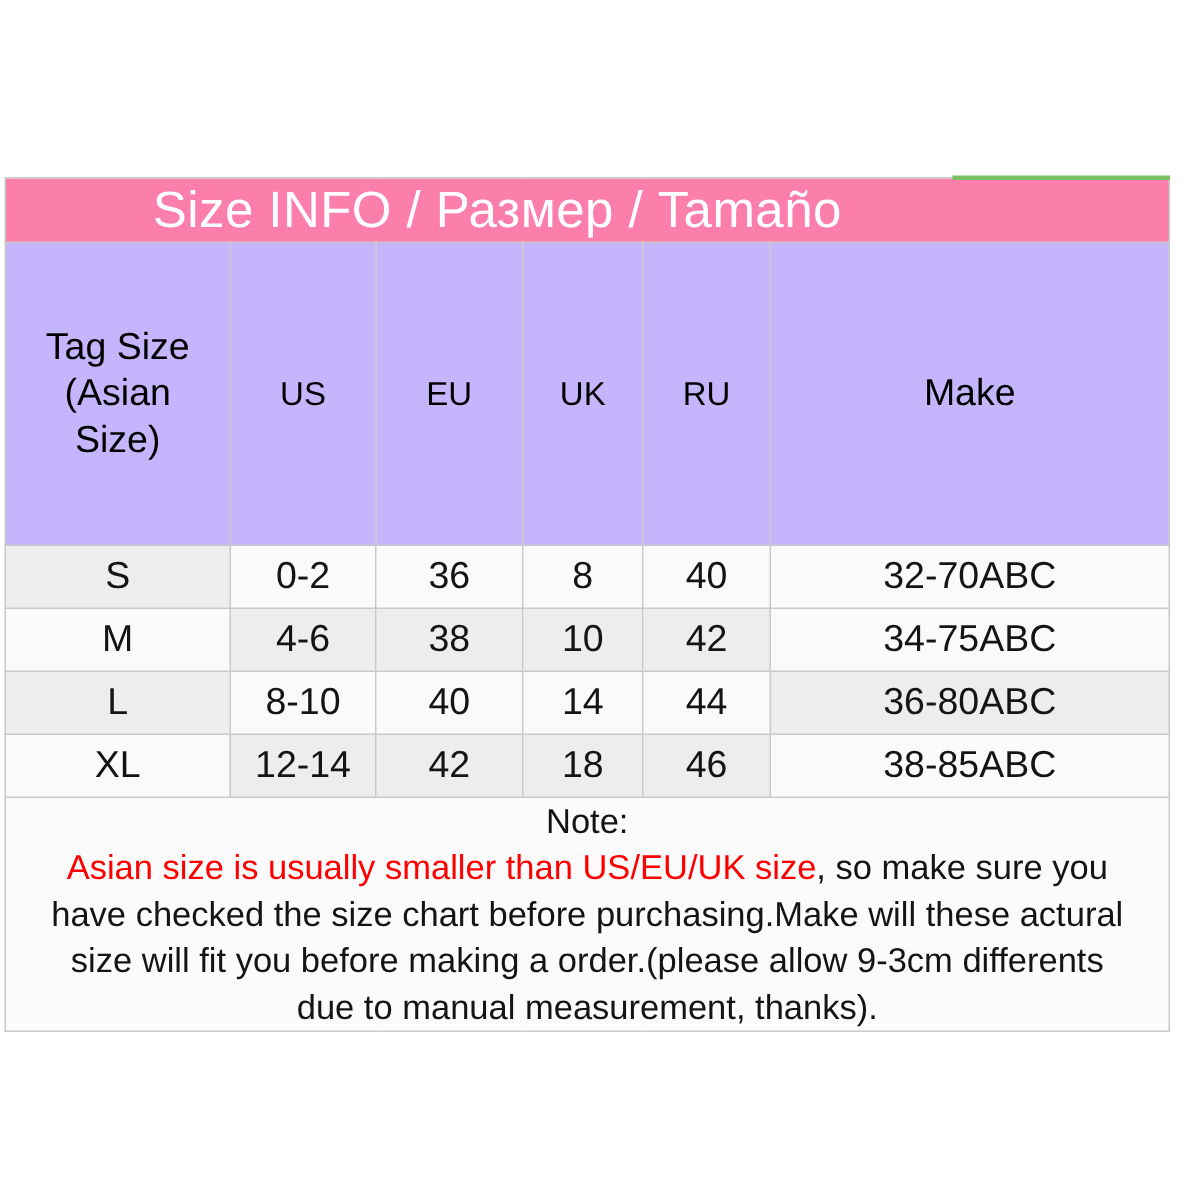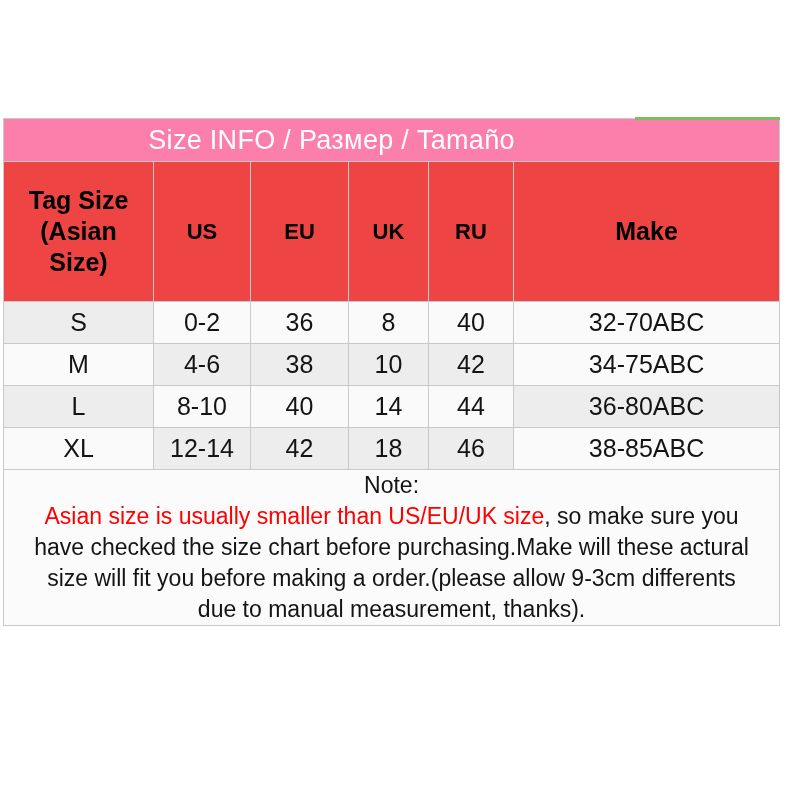--- a/index.html
+++ b/index.html
@@ -42,32 +42,32 @@
   .title-cell{
     background:#fc7fab;
     height:42px;
     border-left:1px solid #c9c9c9;
     border-right:1px solid #c9c9c9;
     border-top:1px solid #c9c9c9;
     border-bottom:1px solid #c9c9c9;
   }
   .title-text{
     color:#ffffff;
-    font-size:27px;
+    font-size:34px;
     font-weight:400;
     letter-spacing:.3px;
     display:block;
     line-height:42px;
     padding-right:120px;
   }
   
   .hdr{
-    background:#ef4444;
-    height:140px;
-    font-weight:bold;
+    background:#c4b5fd;
+    height:202px;
+    font-weight:normal;
     color:#000000;
   }
   .hdr-tag{
     font-size:25px;
     line-height:31px;
     padding-bottom:2px;
   }
   .hdr-tag span{display:block;}
   .hdr-sub{
     font-size:22px;

